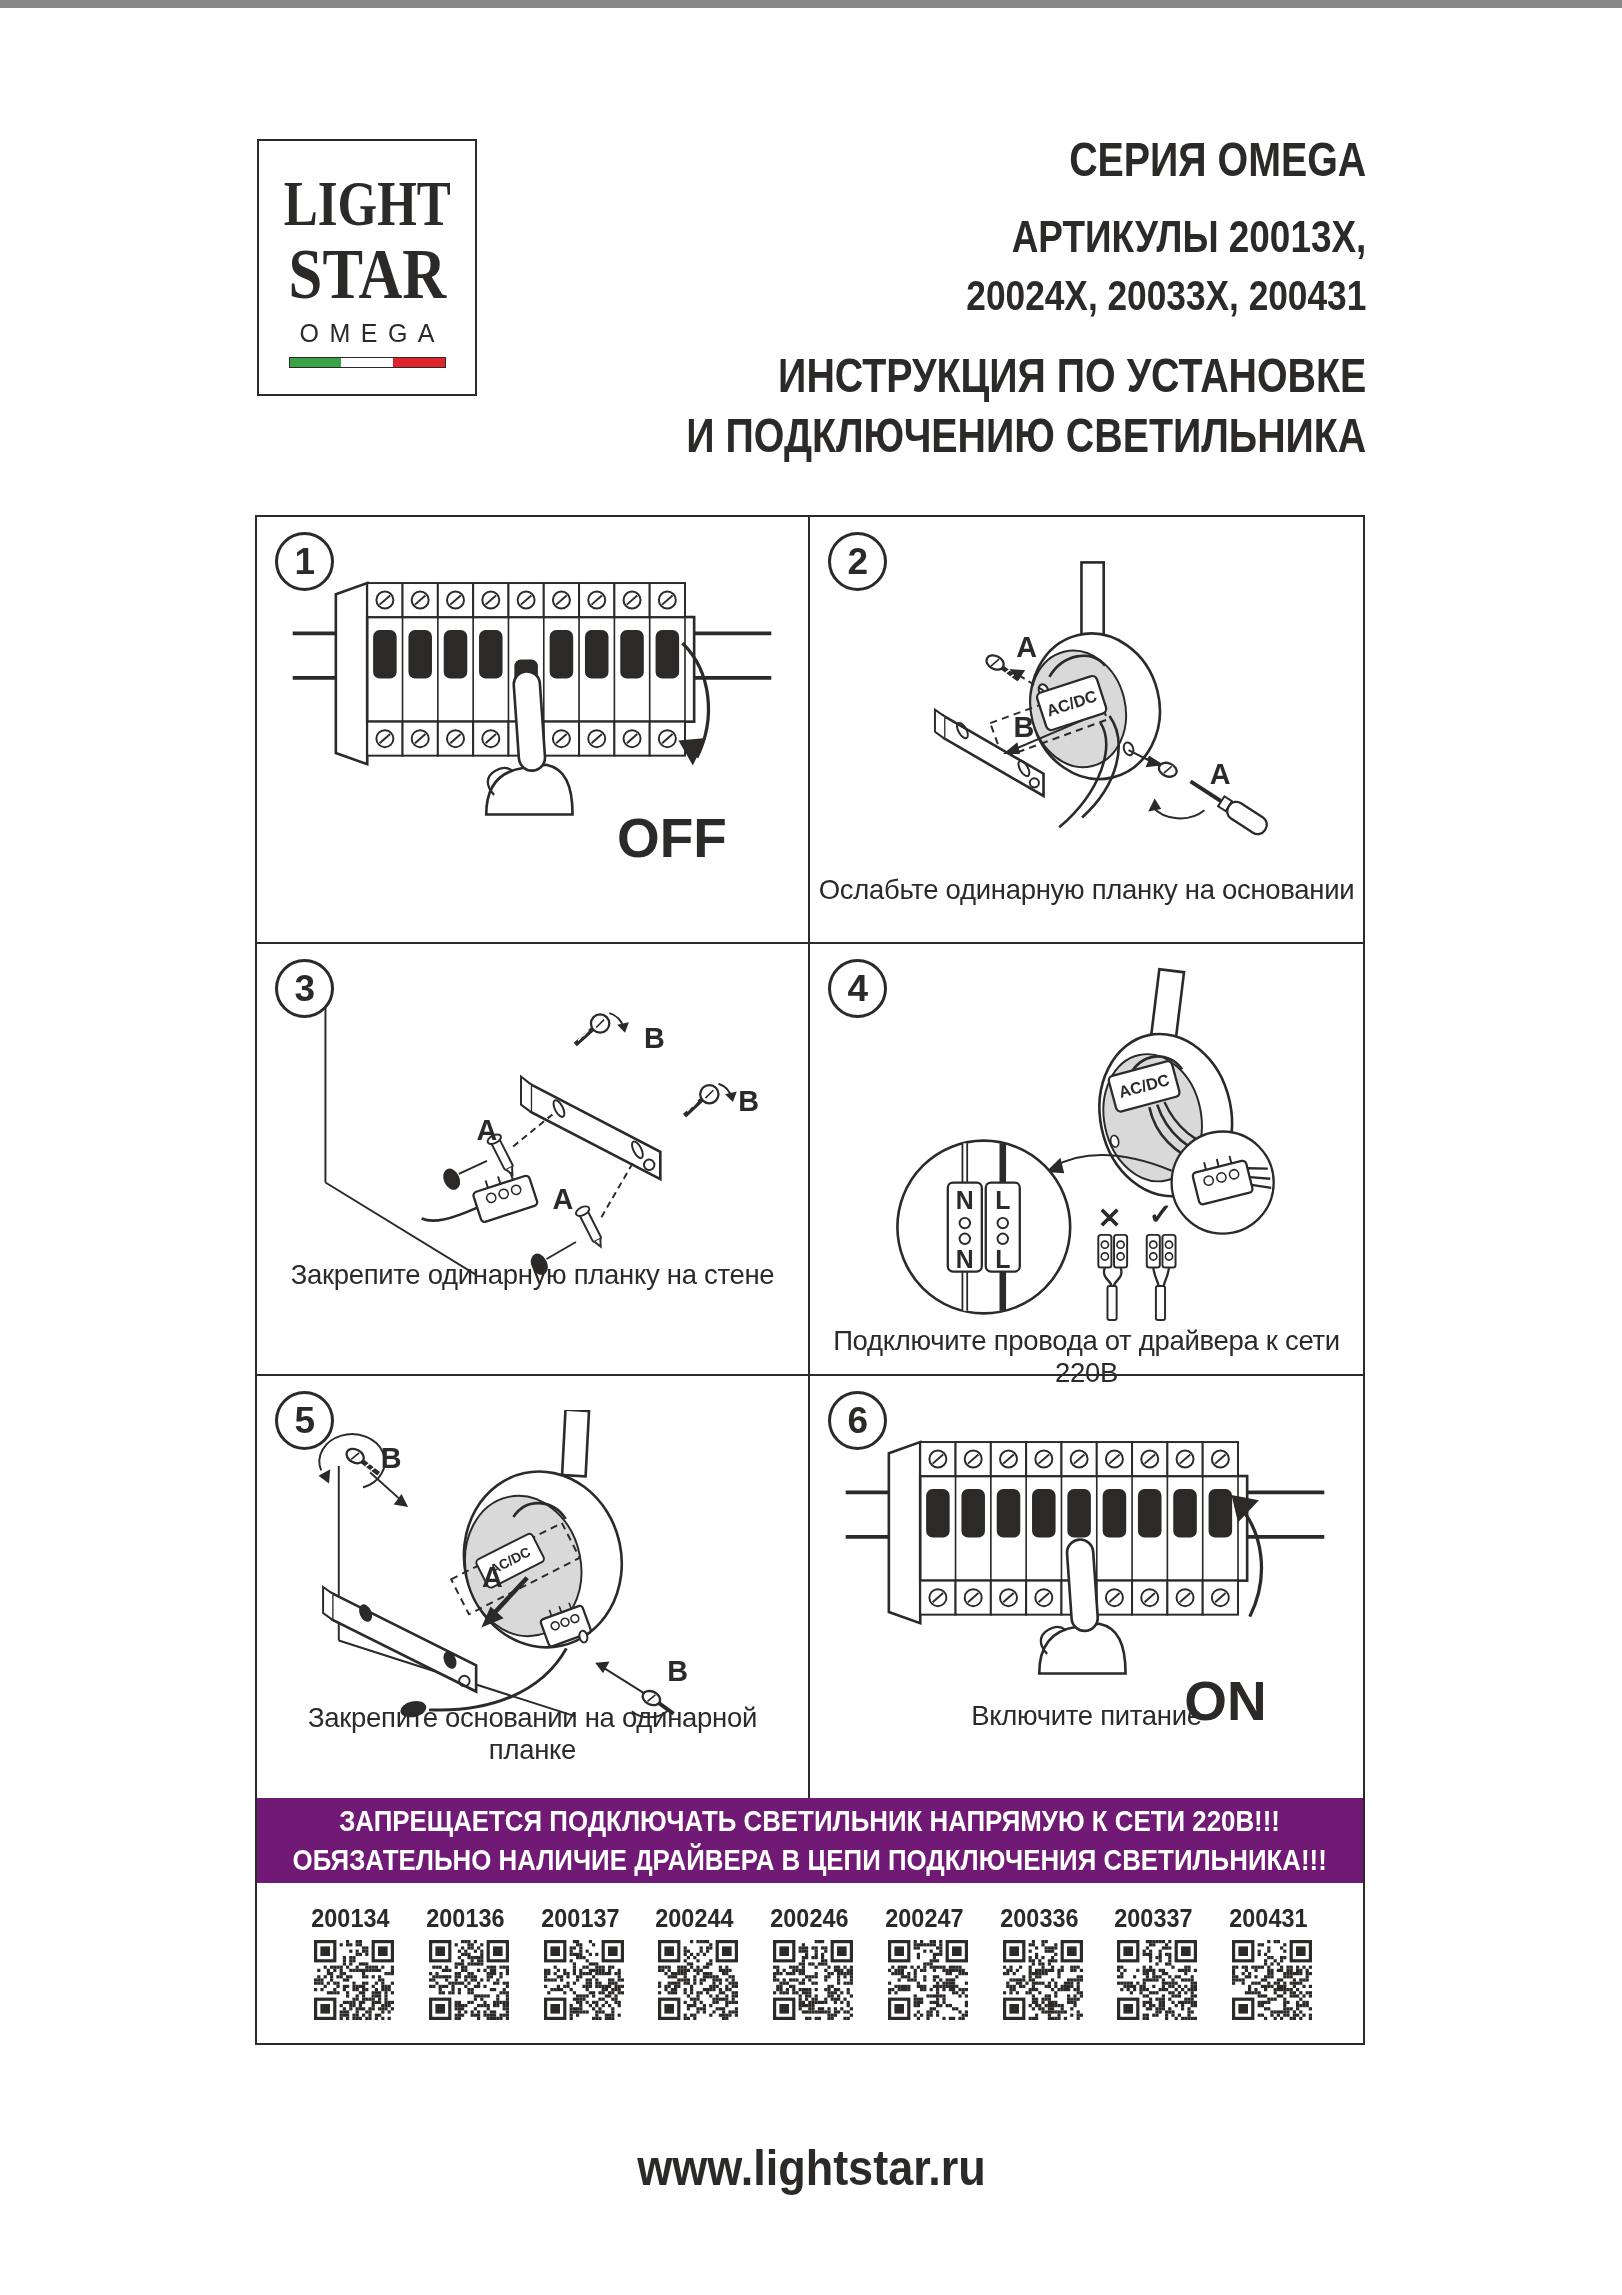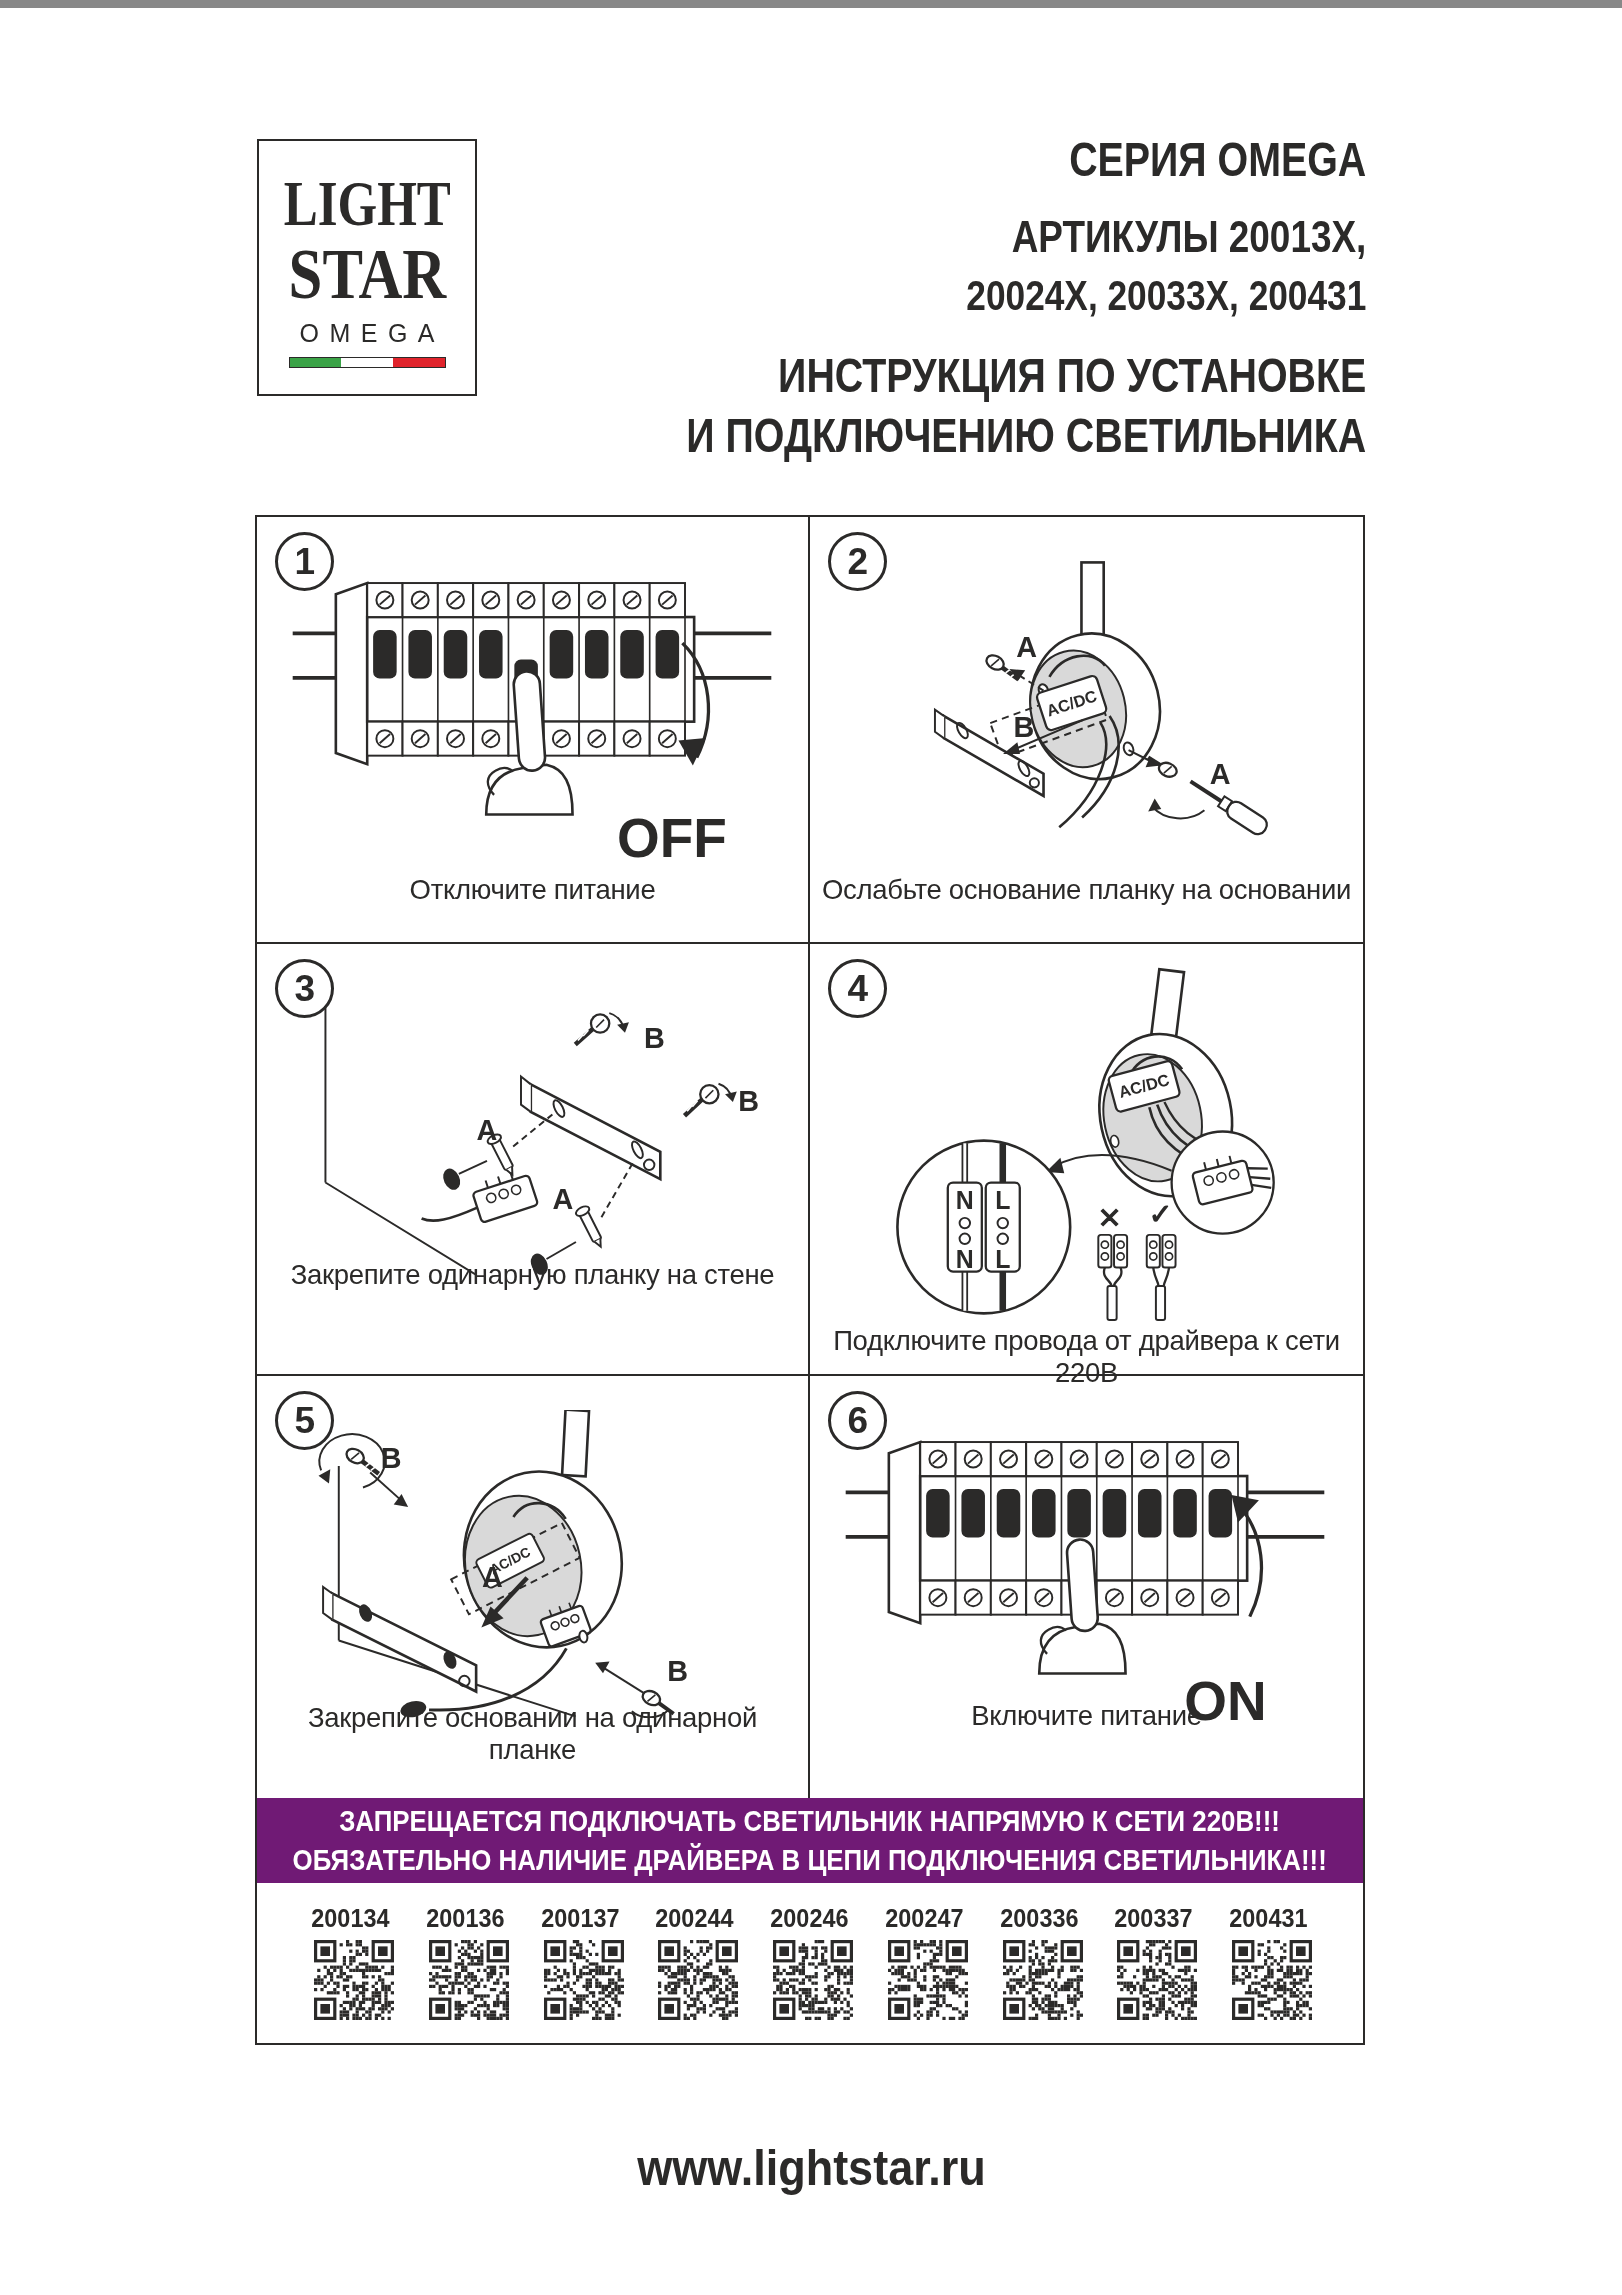--- a/index.html
+++ b/index.html
@@ -147,21 +147,20 @@
             <path d="M300,377 C300,332 322,311 356,306 L392,301 C420,307 432,331 432,377 Z"></path>
             <path d="M312,347 C298,332 300,318 314,310 M314,310 C324,304 334,305 341,311" fill="none" stroke-width="3.5"></path>
             <rect x="346" y="158" width="40" height="152" rx="20" transform="rotate(-4 366 234)"></rect>
           </g>
           <g>
             <path d="M600,115 C644,158 652,230 622,290" fill="none" stroke="#2b2a29" stroke-width="5"></path>
             <polygon points="616,302 594,264 636,260" fill="#2b2a29"></polygon>
           </g>
           <text class="big" x="500" y="442">OFF</text>
         </svg>
-        <div class="caption" style="top:357px">Отключите питание</div>
       </div>
 
       <div class="cell bB">
         <div class="badge">
           <span>2</span>
         </div>
         <svg class="art" style="left:36px;top:29.4px" width="484" height="301" viewBox="0 0 740 460">
           <rect x="360" y="25" width="34" height="145" fill="#fff" stroke="#2b2a29" stroke-width="4"></rect>
           <g transform="translate(381,245)">
             <ellipse rx="98" ry="112" transform="rotate(-14)" fill="#fff" stroke="#2b2a29" stroke-width="4"></ellipse>
@@ -207,21 +206,21 @@
           </g>
           <g transform="translate(515,352) rotate(33)">
             <line x1="14" y1="0" x2="70" y2="0" stroke="#2b2a29" stroke-width="6"></line>
             <rect x="70" y="-9" width="14" height="18" fill="#fff" stroke="#2b2a29" stroke-width="3"></rect>
             <rect x="84" y="-14" width="66" height="28" rx="13" fill="#fff" stroke="#2b2a29" stroke-width="3.5"></rect>
           </g>
           <path d="M468,398 a52,42 0 0 0 80,6" fill="none" stroke="#2b2a29" stroke-width="3"></path>
           <polygon points="462,406 472,386 482,402" fill="#2b2a29"></polygon>
           <text class="lbl" x="572" y="364">A</text>
         </svg>
-        <div class="caption" style="top:357px">Ослабьте основание планку на основании</div>
+        <div class="caption" style="top:357px">Ослабьте одинарную планку на основании</div>
       </div>
 
       <div class="cell bR bB">
         <div class="badge">
           <span>3</span>
         </div>
         <svg class="art" style="left:52px;top:39px" width="458" height="293" viewBox="0 0 700 448">
           <path d="M25,35 V305 M25,305 L255,446" fill="none" stroke="#2b2a29" stroke-width="3"></path>
           <g fill="#fff" stroke="#2b2a29">
             <polygon points="339,155 537,258 537,300 339,197" stroke-width="4"></polygon>

